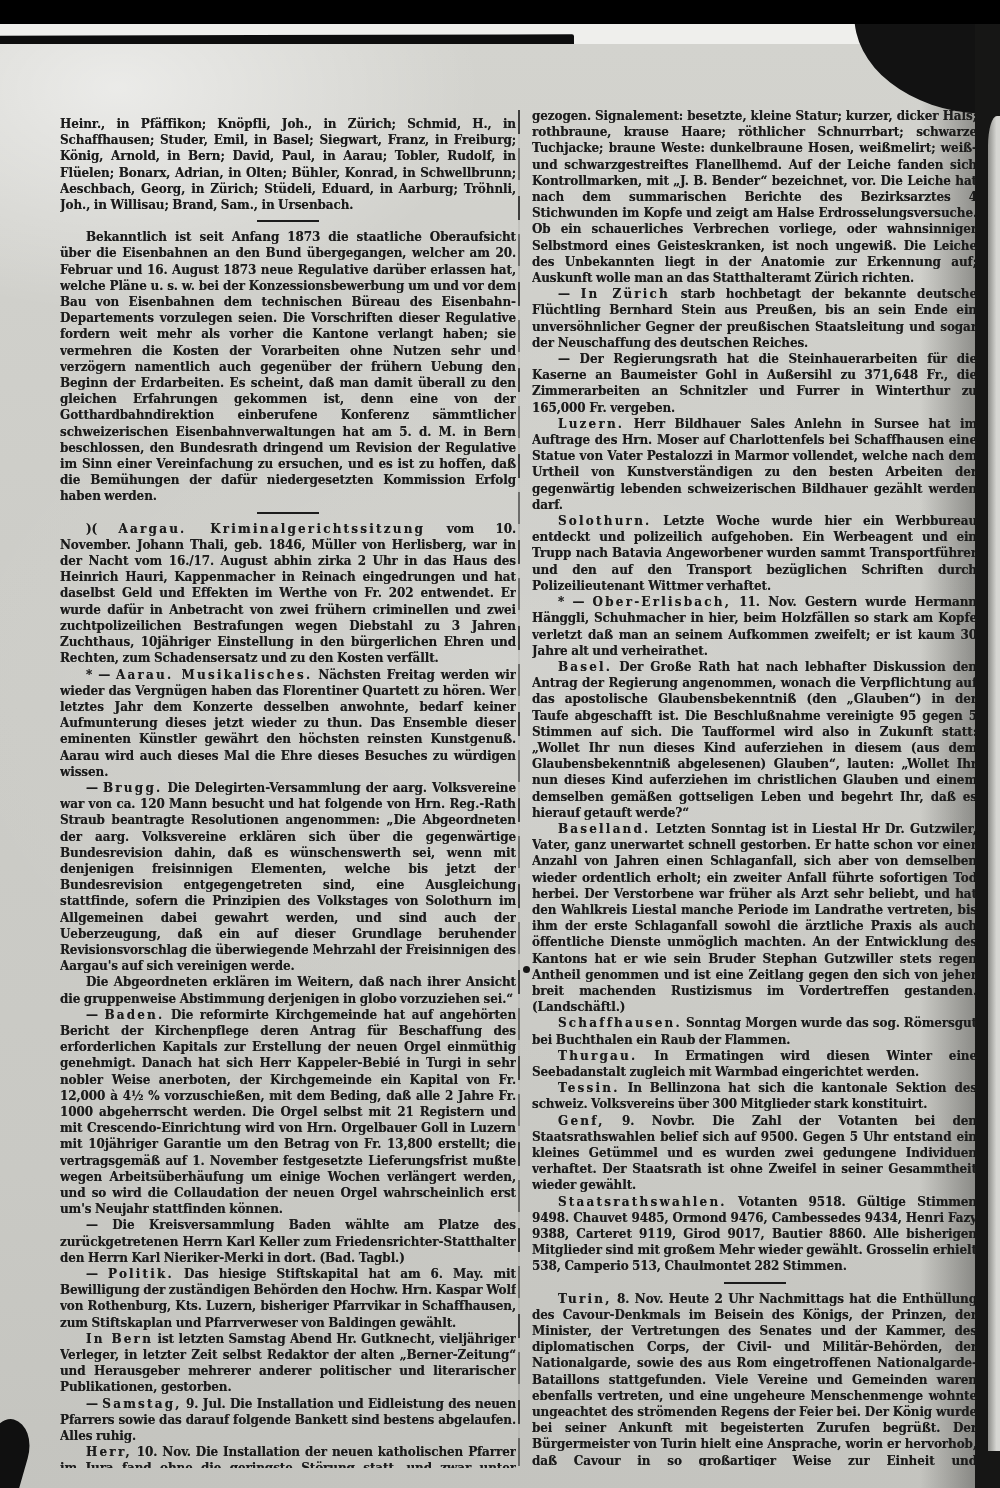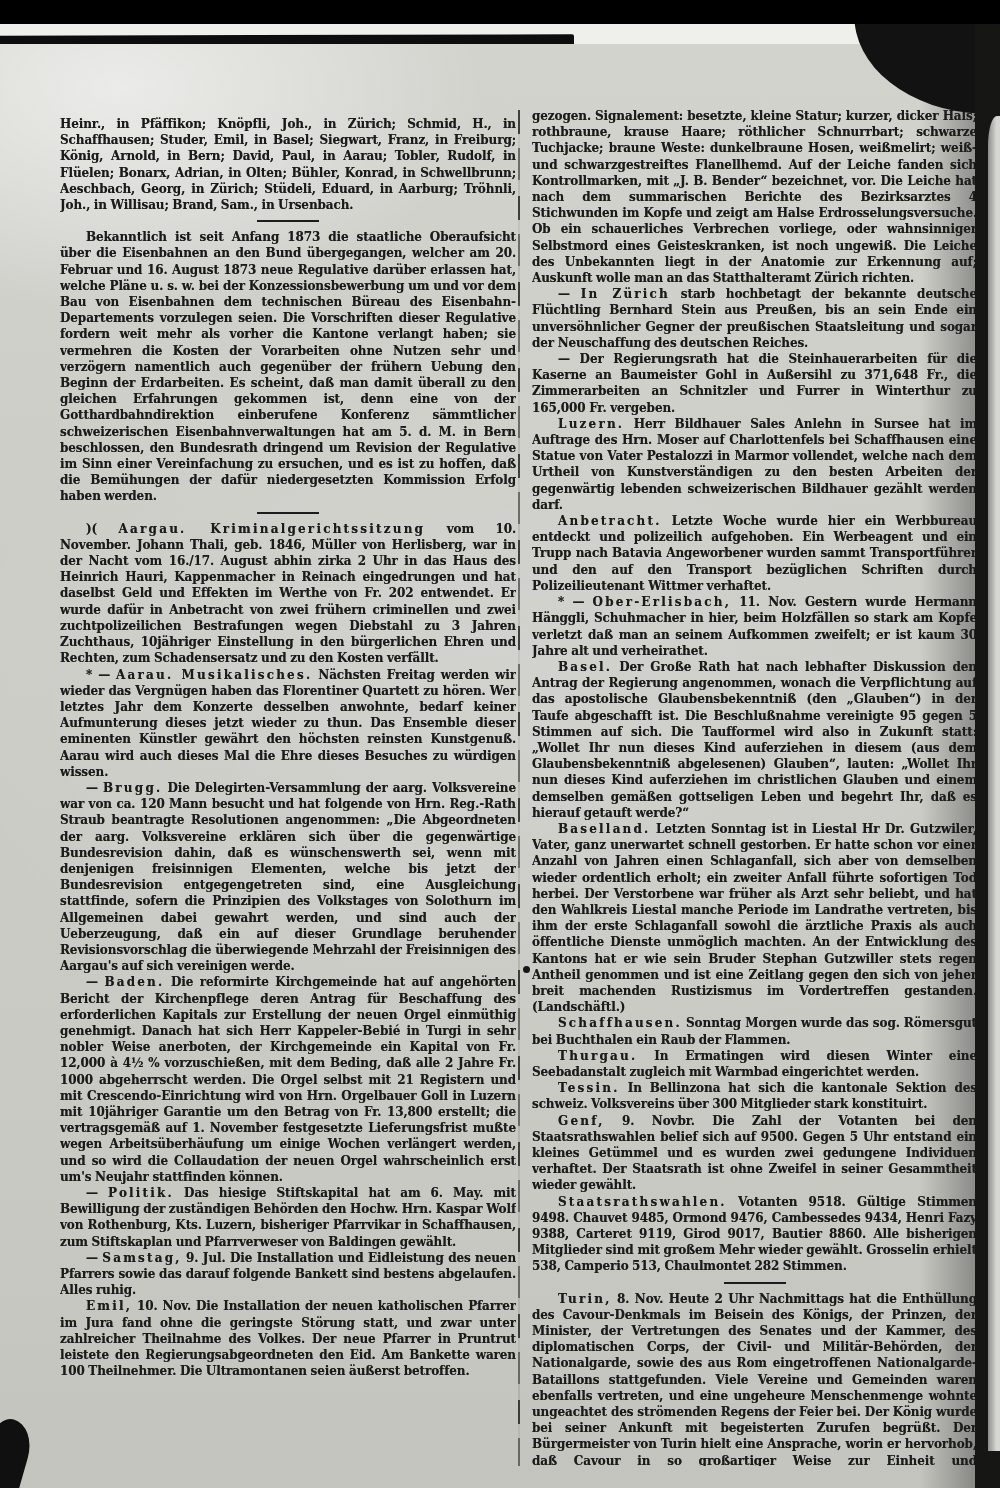--- a/index.html
+++ b/index.html
@@ -53,32 +53,35 @@
 
   <div class="paper">
     <div class="col col-left">
         <p class="para flush"><span>Heinr., in Pfäffikon; Knöpfli, Joh., in Zürich; Schmid, H., in Schaffhausen; Studer, Emil, in Basel; Siegwart, Franz, in Freiburg; König, Arnold, in Bern; David, Paul, in Aarau; Tobler, Rudolf, in Flüelen; Bonarx, Adrian, in Olten; Bühler, Konrad, in Schwellbrunn; Aeschbach, Georg, in Zürich; Stüdeli, Eduard, in Aarburg; Tröhnli, Joh., in Willisau; Brand, Sam., in Ursenbach.</span></p>
         <div class="divider"></div>
         <p class="para"><span>Bekanntlich ist seit Anfang 1873 die staatliche Oberaufsicht über die Eisenbahnen an den Bund übergegangen, welcher am 20. Februar und 16. August 1873 neue Regulative darüber erlassen hat, welche Pläne u. s. w. bei der Konzessionsbewerbung um und vor dem Bau von Eisenbahnen dem technischen Büreau des Eisenbahn-Departements vorzulegen seien. Die Vorschriften dieser Regulative fordern weit mehr als vorher die Kantone verlangt haben; sie vermehren die Kosten der Vorarbeiten ohne Nutzen sehr und verzögern namentlich auch gegenüber der frühern Uebung den Beginn der Erdarbeiten. Es scheint, daß man damit überall zu den gleichen Erfahrungen gekommen ist, denn eine von der Gotthardbahndirektion einberufene Konferenz sämmtlicher schweizerischen Eisenbahnverwaltungen hat am 5. d. M. in Bern beschlossen, den Bundesrath dringend um Revision der Regulative im Sinn einer Vereinfachung zu ersuchen, und es ist zu hoffen, daß die Bemühungen der dafür niedergesetzten Kommission Erfolg haben werden.</span></p>
         <div class="divider"></div>
         <p class="para"><span>)( </span><span class="lead">Aargau. Kriminalgerichtssitzung</span> <span>vom 10. November. Johann Thali, geb. 1846, Müller von Herlisberg, war in der Nacht vom 16./17. August abhin zirka 2 Uhr in das Haus des Heinrich Hauri, Kappenmacher in Reinach eingedrungen und hat daselbst Geld und Effekten im Werthe von Fr. 202 entwendet. Er wurde dafür in Anbetracht von zwei frühern criminellen und zwei zuchtpolizeilichen Bestrafungen wegen Diebstahl zu 3 Jahren Zuchthaus, 10jähriger Einstellung in den bürgerlichen Ehren und Rechten, zum Schadensersatz und zu den Kosten verfällt.</span></p>
         <p class="para"><span>* — </span><span class="lead">Aarau. Musikalisches.</span> <span>Nächsten Freitag werden wir wieder das Vergnügen haben das Florentiner Quartett zu hören. Wer letztes Jahr dem Konzerte desselben anwohnte, bedarf keiner Aufmunterung dieses jetzt wieder zu thun. Das Ensemble dieser eminenten Künstler gewährt den höchsten reinsten Kunstgenuß. Aarau wird auch dieses Mal die Ehre dieses Besuches zu würdigen wissen.</span></p>
         <p class="para"><span>— </span><span class="lead">Brugg.</span> <span>Die Delegirten-Versammlung der aarg. Volksvereine war von ca. 120 Mann besucht und hat folgende von Hrn. Reg.-Rath Straub beantragte Resolutionen angenommen: „Die Abgeordneten der aarg. Volksvereine erklären sich über die gegenwärtige Bundesrevision dahin, daß es wünschenswerth sei, wenn mit denjenigen freisinnigen Elementen, welche bis jetzt der Bundesrevision entgegengetreten sind, eine Ausgleichung stattfinde, sofern die Prinzipien des Volkstages von Solothurn im Allgemeinen dabei gewahrt werden, und sind auch der Ueberzeugung, daß ein auf dieser Grundlage beruhender Revisionsvorschlag die überwiegende Mehrzahl der Freisinnigen des Aargau's auf sich vereinigen werde.</span></p>
+        <p class="para"><span>Die Abgeordneten erklären im Weitern, daß nach ihrer Ansicht die gruppenweise Abstimmung derjenigen in globo vorzuziehen sei.“</span></p>
         <p class="para"><span>— </span><span class="lead">Baden.</span> <span>Die reformirte Kirchgemeinde hat auf angehörten Bericht der Kirchenpflege deren Antrag für Beschaffung des erforderlichen Kapitals zur Erstellung der neuen Orgel einmüthig genehmigt. Danach hat sich Herr Kappeler-Bebié in Turgi in sehr nobler Weise anerboten, der Kirchgemeinde ein Kapital von Fr. 12,000 à 4½ % vorzuschießen, mit dem Beding, daß alle 2 Jahre Fr. 1000 abgeherrscht werden. Die Orgel selbst mit 21 Registern und mit Crescendo-Einrichtung wird von Hrn. Orgelbauer Goll in Luzern mit 10jähriger Garantie um den Betrag von Fr. 13,800 erstellt; die vertragsgemäß auf 1. November festgesetzte Lieferungsfrist mußte wegen Arbeitsüberhäufung um einige Wochen verlängert werden, und so wird die Collaudation der neuen Orgel wahrscheinlich erst um's Neujahr stattfinden können.</span></p>
+        <p class="para"><span>— </span><span>Die Kreisversammlung Baden wählte am Platze des zurückgetretenen Herrn Karl Keller zum Friedensrichter-Statthalter den Herrn Karl Nieriker-Merki in dort.   (Bad. Tagbl.)</span></p>
         <p class="para"><span>— </span><span class="lead">Politik.</span> <span>Das hiesige Stiftskapital hat am 6. May. mit Bewilligung der zuständigen Behörden den Hochw. Hrn. Kaspar Wolf von Rothenburg, Kts. Luzern, bisheriger Pfarrvikar in Schaffhausen, zum Stiftskaplan und Pfarrverweser von Baldingen gewählt.</span></p>
+        <p class="para"><span class="lead">In Bern</span> <span>ist letzten Samstag Abend Hr. Gutknecht, vieljähriger Verleger, in letzter Zeit selbst Redaktor der alten „Berner-Zeitung“ und Herausgeber mehrerer anderer politischer und literarischer Publikationen, gestorben.</span></p>
         <p class="para"><span>— </span><span class="lead">Samstag,</span> <span>9. Jul. Die Installation und Eidleistung des neuen Pfarrers sowie das darauf folgende Bankett sind bestens abgelaufen. Alles ruhig.</span></p>
-        <p class="para"><span class="lead">Emil,</span> <span>10. Nov. Die Installation der neuen katholischen Pfarrer im Jura fand ohne die geringste Störung statt, und zwar unter zahlreicher Theilnahme des Volkes. Der neue Pfarrer in Pruntrut leistete den Regierungsabgeordneten den Eid. Am Bankette waren 100 Theilnehmer. Die Ultramontanen seien äußerst betroffen.</span></p>
+        <p class="para"><span class="lead">Herr,</span> <span>10. Nov. Die Installation der neuen katholischen Pfarrer im Jura fand ohne die geringste Störung statt, und zwar unter zahlreicher Theilnahme des Volkes. Der neue Pfarrer in Pruntrut leistete den Regierungsabgeordneten den Eid. Am Bankette waren 100 Theilnehmer. Die Ultramontanen seien äußerst betroffen.</span></p>
       </div>
     <div class="col-rule"></div>
     <div class="col col-right">
         <p class="para flush"><span>gezogen. Signalement: besetzte, kleine Statur; kurzer, dicker Hals; rothbraune, krause Haare; röthlicher Schnurrbart; schwarze Tuchjacke; braune Weste: dunkelbraune Hosen, weißmelirt; weiß- und schwarzgestreiftes Flanellhemd. Auf der Leiche fanden sich Kontrollmarken, mit „J. B. Bender“ bezeichnet, vor. Die Leiche hat nach dem summarischen Berichte des Bezirksarztes 4 Stichwunden im Kopfe und zeigt am Halse Erdrosselungsversuche. Ob ein schauerliches Verbrechen vorliege, oder wahnsinniger Selbstmord eines Geisteskranken, ist noch ungewiß. Die Leiche des Unbekannten liegt in der Anatomie zur Erkennung auf; Auskunft wolle man an das Statthalteramt Zürich richten.</span></p>
         <p class="para"><span>— </span><span class="lead">In Zürich</span> <span>starb hochbetagt der bekannte deutsche Flüchtling Bernhard Stein aus Preußen, bis an sein Ende ein unversöhnlicher Gegner der preußischen Staatsleitung und sogar der Neuschaffung des deutschen Reiches.</span></p>
         <p class="para"><span>— </span><span>Der Regierungsrath hat die Steinhauerarbeiten für die Kaserne an Baumeister Gohl in Außersihl zu 371,648 Fr., die Zimmerarbeiten an Schnitzler und Furrer in Winterthur zu 165,000 Fr. vergeben.</span></p>
         <p class="para"><span class="lead">Luzern.</span> <span>Herr Bildhauer Sales Anlehn in Sursee hat im Auftrage des Hrn. Moser auf Charlottenfels bei Schaffhausen eine Statue von Vater Pestalozzi in Marmor vollendet, welche nach dem Urtheil von Kunstverständigen zu den besten Arbeiten der gegenwärtig lebenden schweizerischen Bildhauer gezählt werden darf.</span></p>
-        <p class="para"><span class="lead">Anbetracht.</span> <span>Letzte Woche wurde hier ein Werbbureau entdeckt und polizeilich aufgehoben. Ein Werbeagent und ein Trupp nach Batavia Angeworbener wurden sammt Transportführer und den auf den Transport bezüglichen Schriften durch Polizeilieutenant Wittmer verhaftet.</span></p>
+        <p class="para"><span class="lead">Solothurn.</span> <span>Letzte Woche wurde hier ein Werbbureau entdeckt und polizeilich aufgehoben. Ein Werbeagent und ein Trupp nach Batavia Angeworbener wurden sammt Transportführer und den auf den Transport bezüglichen Schriften durch Polizeilieutenant Wittmer verhaftet.</span></p>
         <p class="para"><span>* — </span><span class="lead">Ober-Erlisbach,</span> <span>11. Nov. Gestern wurde Hermann Hänggli, Schuhmacher in hier, beim Holzfällen so stark am Kopfe verletzt daß man an seinem Aufkommen zweifelt; er ist kaum 30 Jahre alt und verheirathet.</span></p>
         <p class="para"><span class="lead">Basel.</span> <span>Der Große Rath hat nach lebhafter Diskussion den Antrag der Regierung angenommen, wonach die Verpflichtung auf das apostolische Glaubensbekenntniß (den „Glauben“) in der Taufe abgeschafft ist. Die Beschlußnahme vereinigte 95 gegen 5 Stimmen auf sich. Die Taufformel wird also in Zukunft statt: „Wollet Ihr nun dieses Kind auferziehen in diesem (aus dem Glaubensbekenntniß abgelesenen) Glauben“, lauten: „Wollet Ihr nun dieses Kind auferziehen im christlichen Glauben und einem demselben gemäßen gottseligen Leben und begehrt Ihr, daß es hierauf getauft werde?“</span></p>
         <p class="para"><span class="lead">Baselland.</span> <span>Letzten Sonntag ist in Liestal Hr Dr. Gutzwiler, Vater, ganz unerwartet schnell gestorben. Er hatte schon vor einer Anzahl von Jahren einen Schlaganfall, sich aber von demselben wieder ordentlich erholt; ein zweiter Anfall führte sofortigen Tod herbei. Der Verstorbene war früher als Arzt sehr beliebt, und hat den Wahlkreis Liestal manche Periode im Landrathe vertreten, bis ihm der erste Schlaganfall sowohl die ärztliche Praxis als auch öffentliche Dienste unmöglich machten. An der Entwicklung des Kantons hat er wie sein Bruder Stephan Gutzwiller stets regen Antheil genommen und ist eine Zeitlang gegen den sich von jeher breit machenden Rustizismus im Vordertreffen gestanden.   (Landschäftl.)</span></p>
         <p class="para"><span class="lead">Schaffhausen.</span> <span>Sonntag Morgen wurde das sog. Römersgut bei Buchthalen ein Raub der Flammen.</span></p>
         <p class="para"><span class="lead">Thurgau.</span> <span>In Ermatingen wird diesen Winter eine Seebadanstalt zugleich mit Warmbad eingerichtet werden.</span></p>
         <p class="para"><span class="lead">Tessin.</span> <span>In Bellinzona hat sich die kantonale Sektion des schweiz. Volksvereins über 300 Mitglieder stark konstituirt.</span></p>
         <p class="para"><span class="lead">Genf,</span> <span>9. Novbr. Die Zahl der Votanten bei den Staatsrathswahlen belief sich auf 9500. Gegen 5 Uhr entstand ein kleines Getümmel und es wurden zwei gedungene Individuen verhaftet. Der Staatsrath ist ohne Zweifel in seiner Gesammtheit wieder gewählt.</span></p>
         <p class="para"><span class="lead">Staatsrathswahlen.</span> <span>Votanten 9518. Gültige Stimmen 9498. Chauvet 9485, Ormond 9476, Cambessedes 9434, Henri Fazy 9388, Carteret 9119, Girod 9017, Bautier 8860. Alle bisherigen Mitglieder sind mit großem Mehr wieder gewählt. Grosselin erhielt 538, Camperio 513, Chaulmontet 282 Stimmen.</span></p>
         <div class="divider"></div>
         <p class="para"><span class="lead">Turin,</span> <span>8. Nov. Heute 2 Uhr Nachmittags hat die Enthüllung des Cavour-Denkmals im Beisein des Königs, der Prinzen, der Minister, der Vertretungen des Senates und der Kammer, des diplomatischen Corps, der Civil- und Militär-Behörden, der Nationalgarde, sowie des aus Rom eingetroffenen Nationalgarde-Bataillons stattgefunden. Viele Vereine und Gemeinden waren ebenfalls vertreten, und eine ungeheure Menschenmenge wohnte ungeachtet des strömenden Regens der Feier bei. Der König wurde bei seiner Ankunft mit begeisterten Zurufen begrüßt. Der Bürgermeister von Turin hielt eine Ansprache, worin er hervorhob, daß Cavour in so großartiger Weise zur Einheit und Unabhängigkeit Italiens inmitten unbesiegbarer Schwierigkeiten beigetragen, einzig gestützt durch das Vertrauen des Königs und die Vaterlandsliebe des italienischen Volkes. Cavour schied, sagte der Redner weiter, ohne die Einheit seines Vaterlandes vollkommen hergestellt zu sehen; aber seine Politik, sein Name, seine Schule haben ihn überlebt. Seinem Beispiele folgend sind wir nach Venedig und Rom gekommen. Durch ihn ist der Stern Savoyens die Sonne Italiens geworden.</span></p>

